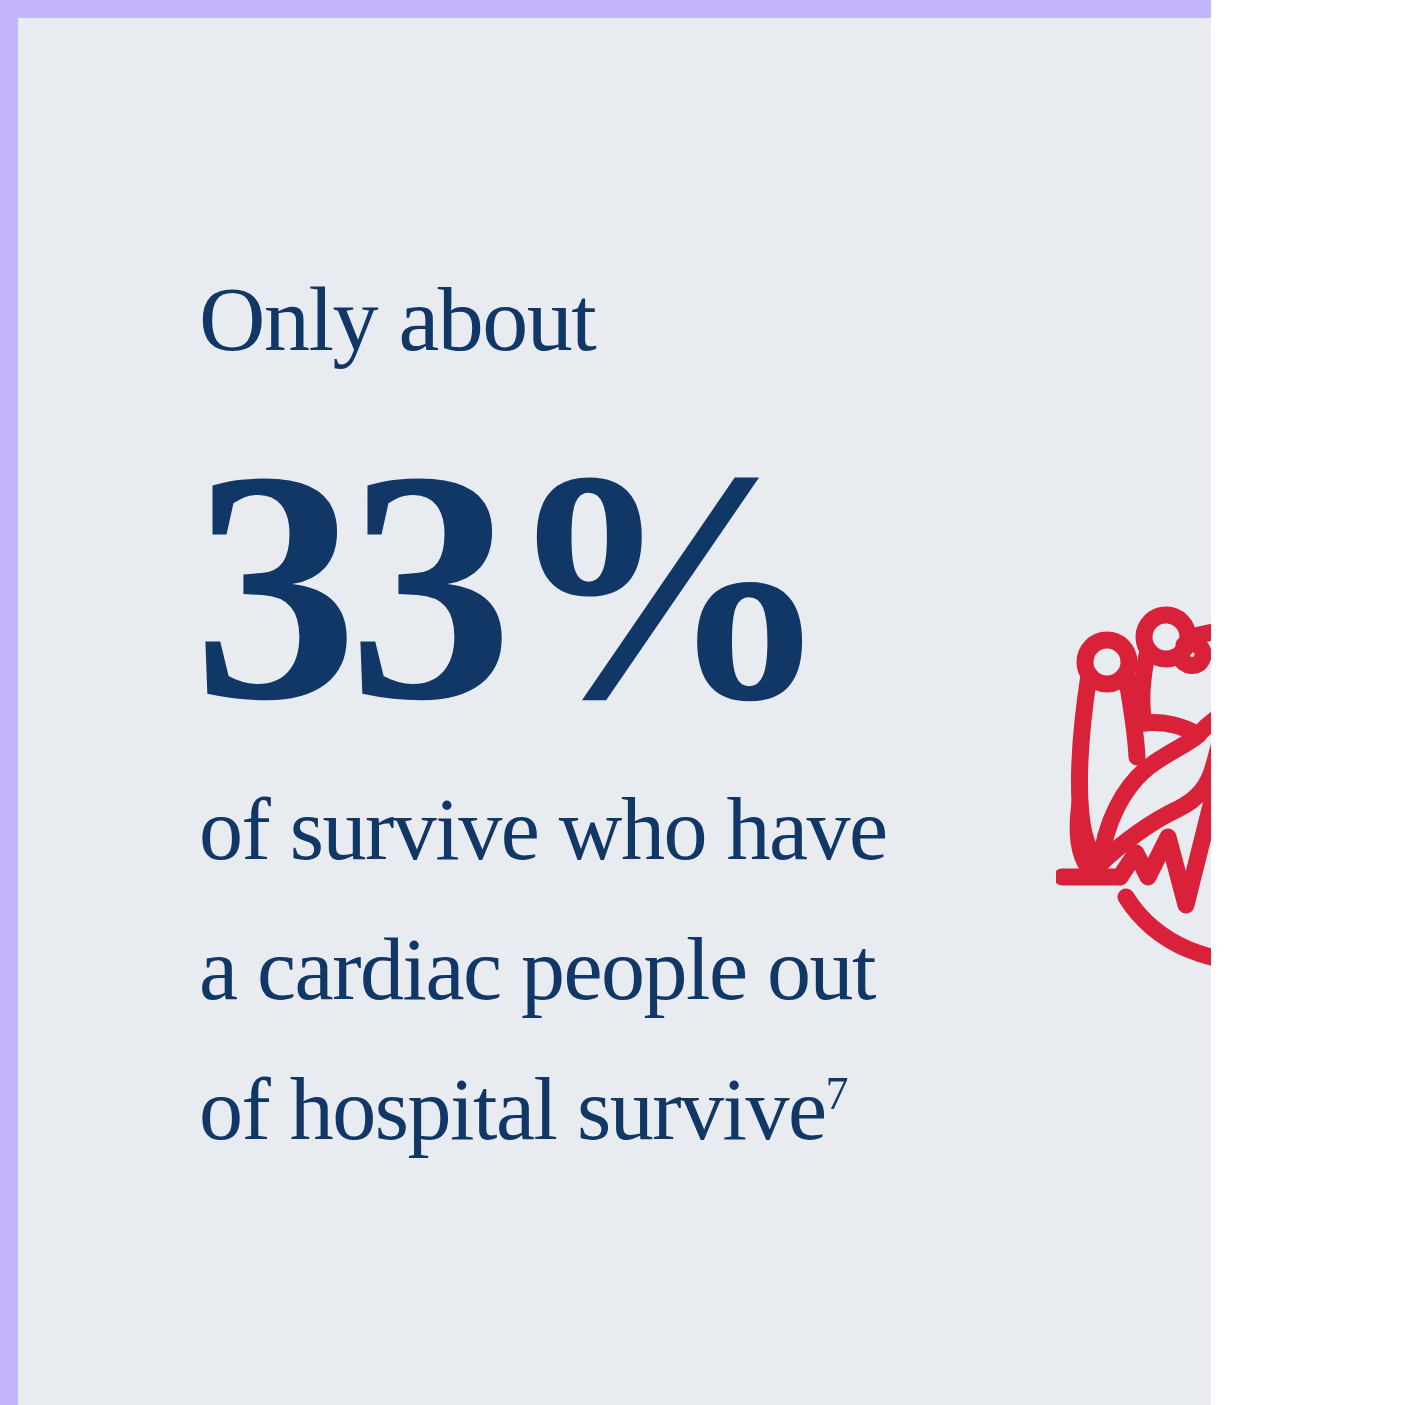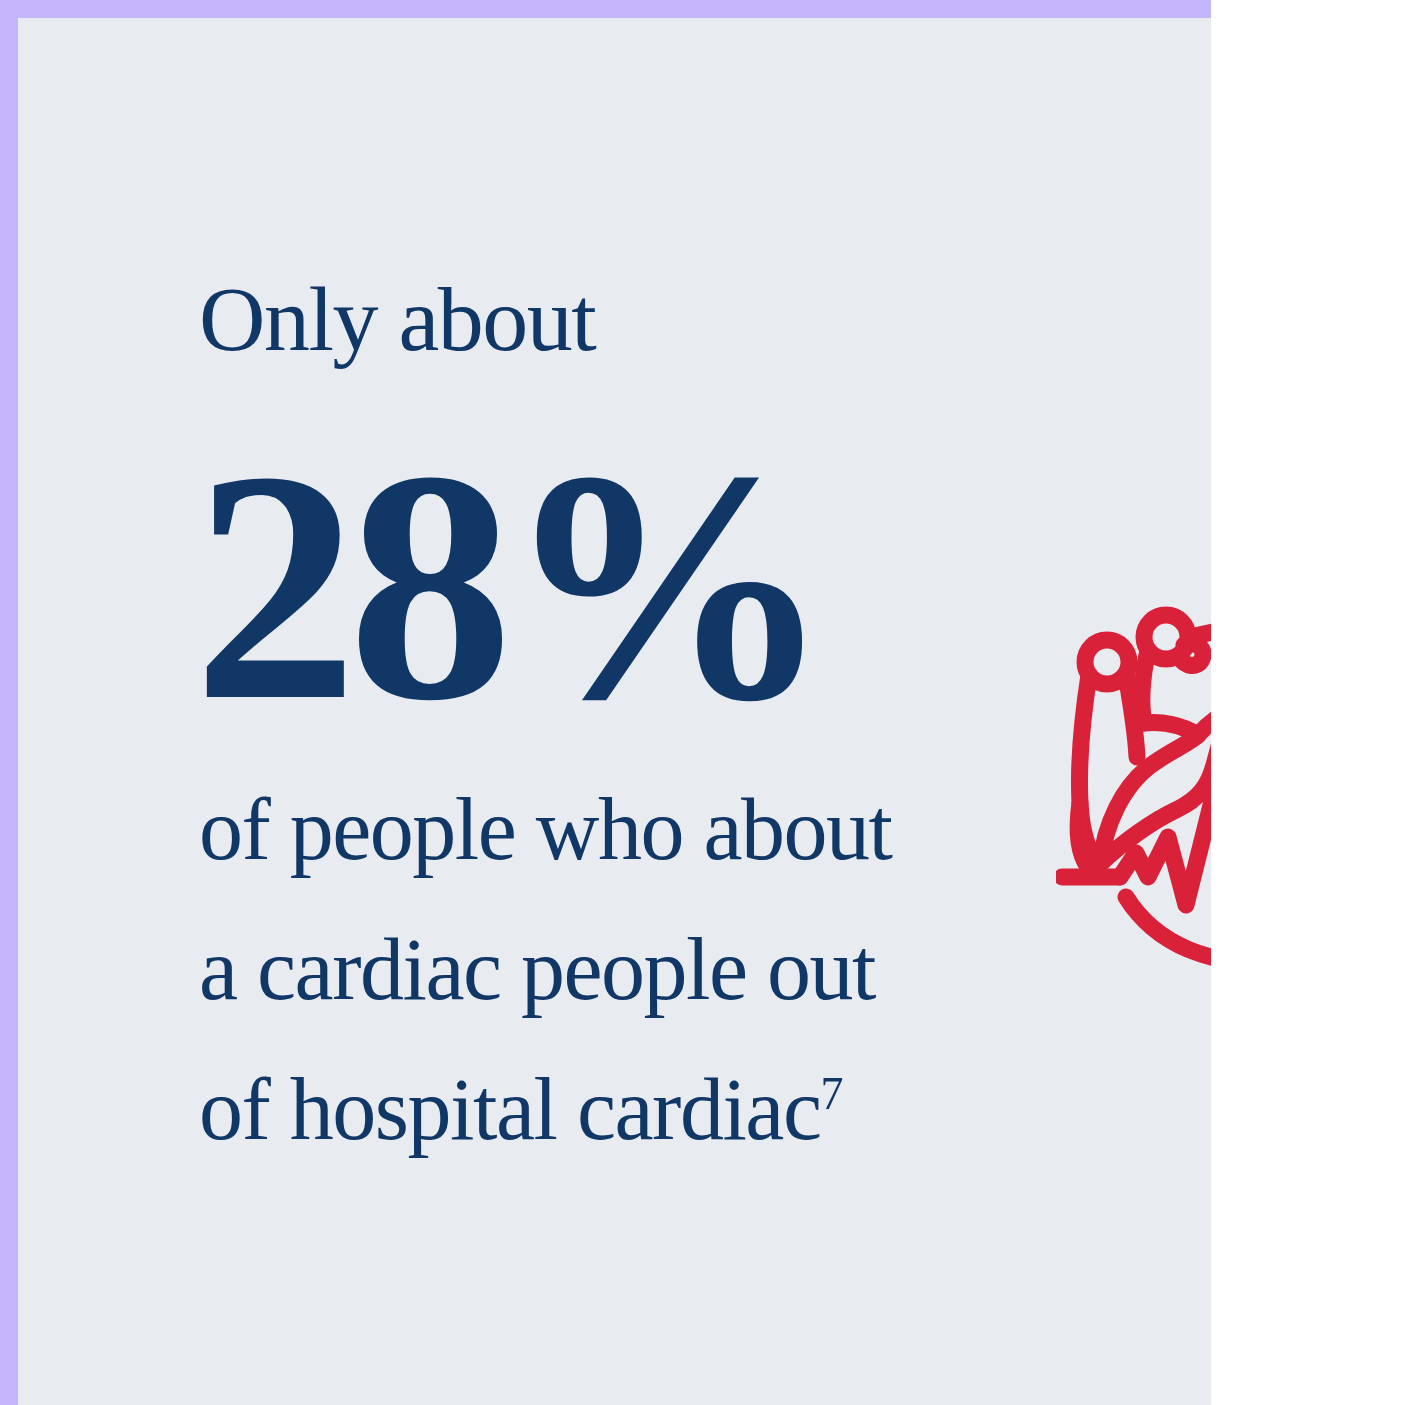--- a/index.html
+++ b/index.html
@@ -92,26 +92,26 @@
 </head>
 <body>
 
 <div id="stage">
   <div class="panel">
 
     <div class="content">
 
       <div class="eyebrow">Only about</div>
 
-      <div class="stat">28%</div>
+      <div class="stat">33%</div>
 
       <div class="body-copy">
-        <div class="body-line">of people who about</div>
+        <div class="body-line">of survive who have</div>
         <div class="body-line">a cardiac people out</div>
-        <div class="body-line"><span>of hospital cardiac</span><span class="sup">7</span></div>
+        <div class="body-line"><span>of hospital survive</span><span class="sup">7</span></div>
       </div>
 
       <div class="heart-icon">
         <svg viewBox="0 0 318 368" xmlns="http://www.w3.org/2000/svg" fill="none" stroke="#d92239" stroke-width="17" stroke-linecap="round" stroke-linejoin="round">
 
           <circle cx="51" cy="57" r="22"></circle>
           <path d="M33 70 C 26 115, 22 160, 24 198 C 26 232, 33 250, 45 258"></path>
           <path d="M70 70 C 76 104, 80 132, 81 152"></path>
 
           <circle cx="110" cy="32" r="22"></circle>

